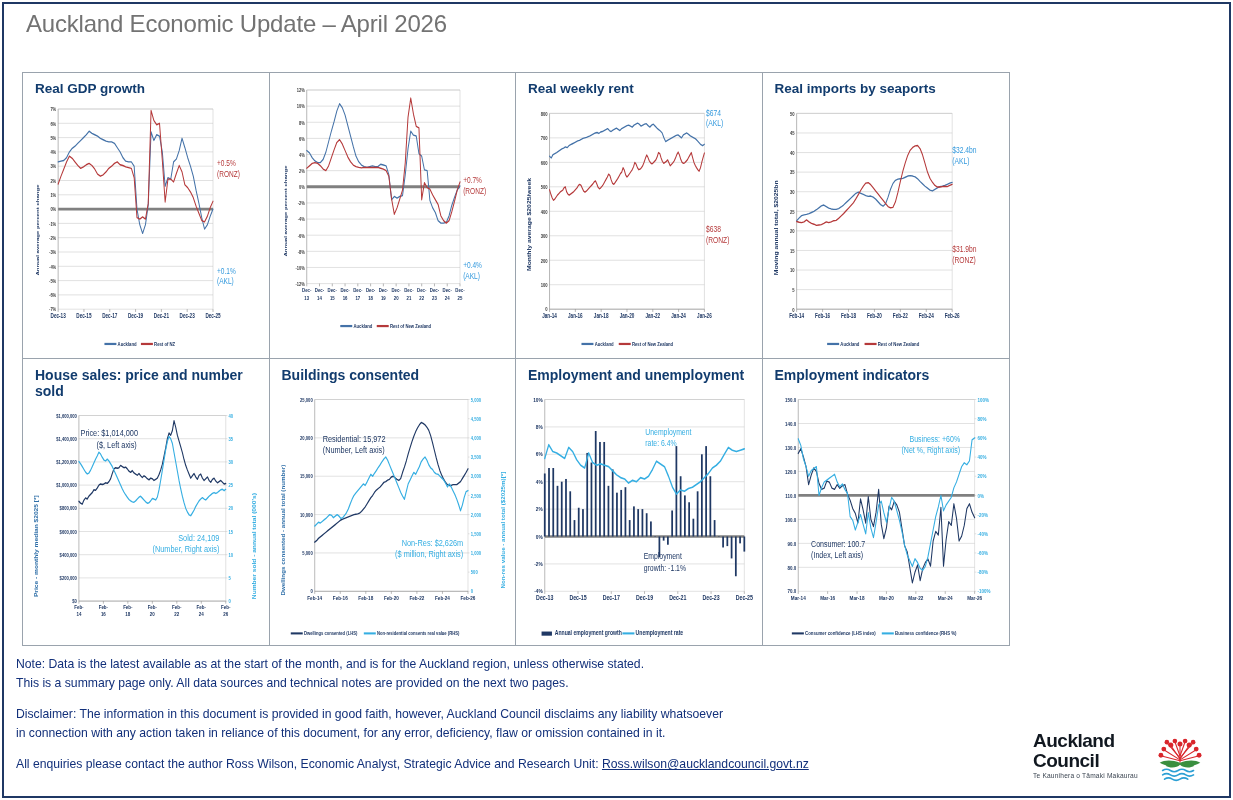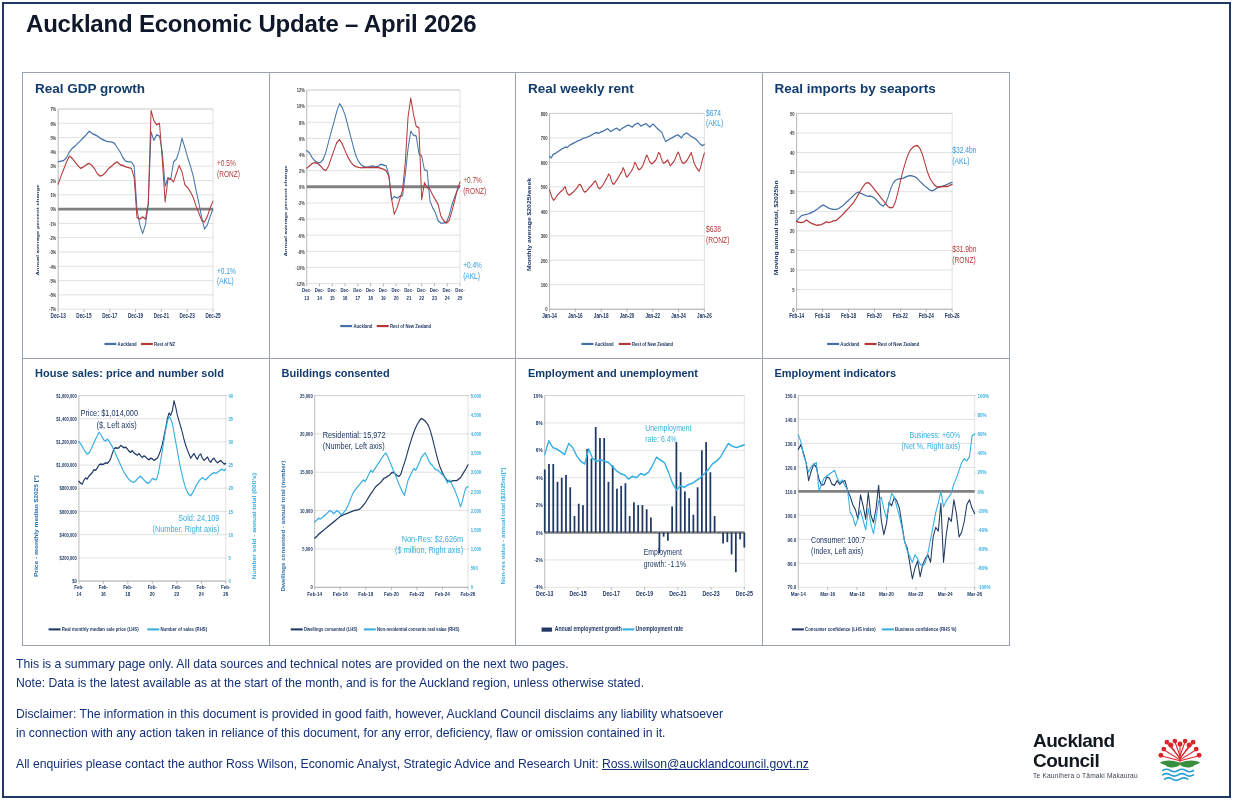--- a/index.html
+++ b/index.html
@@ -12,21 +12,21 @@
     overflow:hidden;
     position:relative;
   }
   .page-border {
     position:absolute; left:2px; top:2px; right:2px; bottom:2px;
     border:2px solid #1f3864;
     pointer-events:none;
   }
   .title {
     position:absolute; left:26px; top:10px;
-    font-size:24px; font-weight:bold; color:#0f172a;
+    font-size:24px; font-weight:normal; color:#737373;
     letter-spacing:-0.2px;
   }
   .grid {
     position:absolute; left:22px; top:72px; width:988px; height:574px;
     display:grid;
     grid-template-columns:1fr 1fr 1fr 1fr;
     grid-template-rows:1fr 1fr;
     border:1px solid #9aa3ad;
   }
   .panel {
@@ -36,21 +36,21 @@
     padding:6px 6px 2px 8px;
     overflow:hidden;
     background:#fff;
   }
   .panel:nth-child(4n) { border-right:none; }
   .panel:nth-child(n+5) { border-bottom:none; }
   .panel-title {
     font-size:13.5px; font-weight:bold; color:#123c6e;
     margin:2px 0 2px 4px;
   }
-  .panel.big .panel-title { font-size:11px; }
+  .panel.big .panel-title { font-size:14px; }
   .chart-wrap { position:relative; width:100%; height:calc(100% - 24px); }
   .chart-wrap svg { display:block; width:100%; height:100%; }
 
   
   .footer {
     position:absolute; left:16px; top:655px; width:1000px;
     font-size:12.2px; color:#12307a; line-height:1.52;
   }
   .footer p { margin:0 0 0 0; }
   .footer .gap { height:13px; }
@@ -671,22 +671,22 @@
           <text x="42.5" y="241.6" font-size="5.4" fill="#1f3864" font-family="&quot;Liberation Sans&quot;, sans-serif" font-weight="bold">Consumer confidence (LHS index)</text>
           <line x1="138.2" y1="239.6" x2="153.2" y2="239.6" stroke="#35aee2" stroke-width="2"></line>
           <text x="154.7" y="241.6" font-size="5.4" fill="#1f3864" font-family="&quot;Liberation Sans&quot;, sans-serif" font-weight="bold">Business confidence (RHS %)</text>
         </svg>
     </div>
   </div>
 
 </div>
 
 <div class="footer">
+  <p>Note: Data is the latest available as at the start of the month, and is for the Auckland region, unless otherwise stated.</p>
   <p>This is a summary page only. All data sources and technical notes are provided on the next two pages.</p>
-  <p>Note: Data is the latest available as at the start of the month, and is for the Auckland region, unless otherwise stated.</p>
   <div class="gap"></div>
   <p>Disclaimer: The information in this document is provided in good faith, however, Auckland Council disclaims any liability whatsoever</p>
   <p>in connection with any action taken in reliance of this document, for any error, deficiency, flaw or omission contained in it.</p>
   <div class="gap"></div>
   <p><span>All enquiries please contact the author Ross Wilson, Economic Analyst, Strategic Advice and Research Unit: </span><a href="#">Ross.wilson@aucklandcouncil.govt.nz</a></p>
 </div>
 
 <div class="logo">
   <div class="logo-text">
     <div class="logo-l1">Auckland</div>

